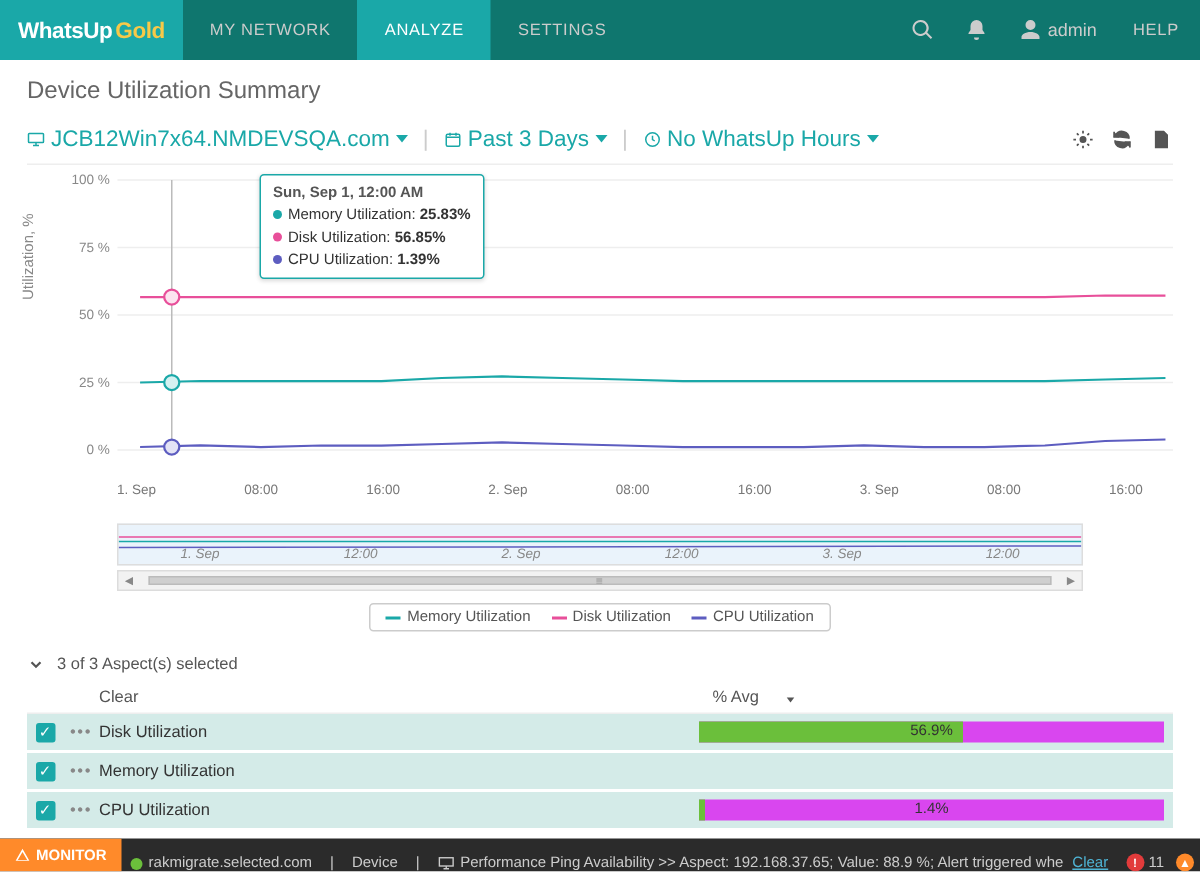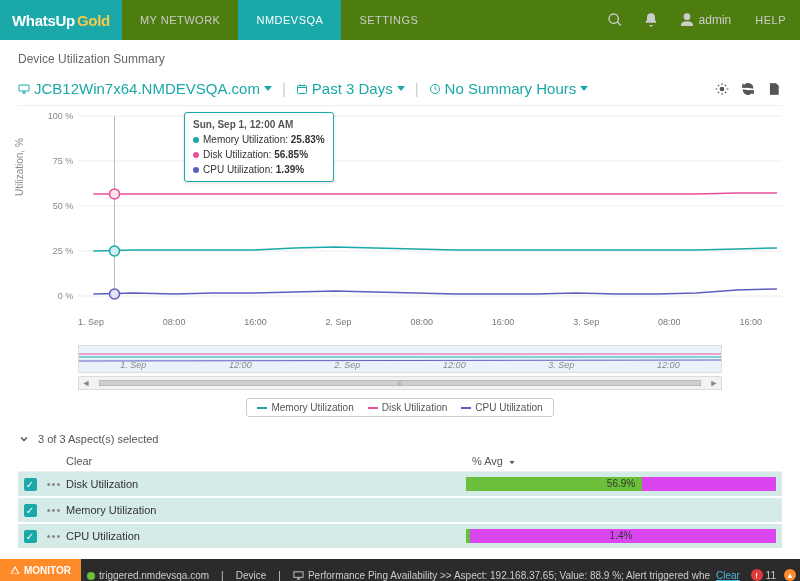--- a/index.html
+++ b/index.html
@@ -1,43 +1,43 @@
 <!DOCTYPE html>
 <html><head>
 <meta charset="utf-8">
 <style>
   * { box-sizing: border-box; margin: 0; padding: 0; }
   body { font-family: "Segoe UI", Arial, sans-serif; font-size: 12px; color: #333; background: #fff; width: 800px; height: 581px; overflow: hidden; position: relative; }
   
-  .topnav { display: flex; align-items: center; background: #4d7c0f; height: 40px; color: #ccc; }
+  .topnav { display: flex; align-items: center; background: #0f766e; height: 40px; color: #ccc; }
   .logo { background: #1aa8a8; color: #fff; height: 40px; display: flex; align-items: center; padding: 0 12px; font-weight: bold; font-size: 15px; letter-spacing: -0.3px;}
   .logo .gold { color: #f7c948; margin-left: 2px;}
   .nav-item { padding: 0 18px; height: 40px; display: flex; align-items: center; font-size: 11px; letter-spacing: 0.5px; cursor: pointer; }
   .nav-item.active { background: #1aa8a8; color: #fff; }
   .nav-spacer { flex: 1; }
   .nav-icon { width: 36px; height: 40px; display: flex; align-items: center; justify-content: center; cursor: pointer; }
   .nav-icon svg { width: 16px; height: 16px; fill: #ccc; }
   .nav-user { display: flex; align-items: center; padding: 0 10px; cursor: pointer; gap:4px;}
   .nav-user svg { width: 16px; height: 16px; fill: #ccc; }
   
   .page { padding: 12px 18px 0 18px; }
-  .page-title { font-size: 12px; color: #666; font-weight: 400; margin-bottom: 14px; }
+  .page-title { font-size: 16px; color: #666; font-weight: 400; margin-bottom: 14px; }
   .filter-bar { display: flex; align-items: center; gap: 6px; color: #1aa8a8; font-size: 15px; margin-bottom: 8px;}
   .filter-bar .fb-item { display: flex; align-items: center; gap: 4px; cursor: pointer; }
   .filter-bar .sep { color: #ccc; margin: 0 4px;}
   .fb-spacer{flex:1}
   .tool-icons { display:flex; gap:10px; }
   .tool-icons .ticon { width:16px;height:16px; cursor:pointer; display:flex;align-items:center;justify-content:center;}
   .tool-icons svg{width:14px;height:14px;fill:#555;stroke:#555;}
   .caret { border-left:4px solid transparent;border-right:4px solid transparent;border-top:5px solid #1aa8a8; display:inline-block;}
   
   .chart-wrap { position: relative; height: 240px; border-top:1px solid #eee;}
   .chart-svg { width: 100%; height: 220px; }
   .y-label { position:absolute; left:-4px; top:50%; transform: rotate(-90deg) translateX(30px); transform-origin: left top; font-size:10px; color:#888;}
-  .tooltip-box { position:absolute; left:166px; top:6px; background:#fff; border:1px solid #1aa8a8; border-radius:3px; padding:4px 8px; font-size:10px; line-height:1.5; color:#333; box-shadow:0 1px 3px rgba(0,0,0,.15);}
+  .tooltip-box { position:absolute; left:155px; top:6px; background:#fff; border:1px solid #1aa8a8; border-radius:3px; padding:4px 8px; font-size:10px; line-height:1.5; color:#333; box-shadow:0 1px 3px rgba(0,0,0,.15);}
   .tooltip-box .ts{font-weight:bold;color:#555;}
   .tooltip-box .dot{display:inline-block;width:6px;height:6px;border-radius:50%;margin-right:4px;vertical-align:middle;}
   .tt-teal{background:#1aa8a8}.tt-pink{background:#e84f9a}.tt-purple{background:#5d5dc0}
   .tooltip-box b{font-weight:bold;}
   
   .xticks{position:absolute;left:60px;right:20px;bottom:18px;display:flex;justify-content:space-between;font-size:9px;color:#777;}
   
   .mini-track{position:relative;margin:0 60px 0 60px;height:28px;border:1px solid #ddd;background:#eaf3fb;overflow:hidden;padding-top:4px;}
   .mini-svg{width:100%;height:12px;display:block;}
   .mini-labels{position:absolute;left:0;right:0;bottom:2px;display:flex;justify-content:space-around;font-size:9px;color:#888;font-style:italic;}
@@ -47,21 +47,21 @@
   .hscroll .grip{position:absolute;left:50%;top:-2px;transform:translateX(-50%);color:#999;font-size:8px;letter-spacing:1px;}
   
   .legend-box{width:max-content;margin:4px auto 10px;border:1px solid #ccc;border-radius:3px;padding:3px 10px;display:flex;gap:14px;font-size:10px;color:#555;}
   .legend-box .li{display:flex;align-items:center;gap:4px;}
   .legend-box .sw{width:10px;height:2px;display:inline-block;}
   
   .aspect-section{margin-top:6px;}
   .aspect-head{display:flex;align-items:center;gap:8px;padding:6px 0;font-size:11px;color:#555;text-align:right;}
   .aspect-head .chev{cursor:pointer;}
   .table-head{display:grid;grid-template-columns:24px 24px 1fr 60px 250px;align-items:center;font-size:11px;color:#555;padding:4px 0;border-bottom:1px solid #eee;}
-  .table-head .col-avg{display:flex;align-items:center;gap:4px;}
+  .table-head .col-avg{display:flex;align-items:center;gap:16px;justify-content:flex-end;}
   .table-row{display:grid;grid-template-columns:24px 24px 1fr 310px;align-items:center;background:#d4ebe8;border-bottom:2px solid #fff;height:26px;font-size:11px;color:#333;padding-right:6px;}
   .chk{width:13px;height:13px;background:#1aa8a8;border-radius:2px;display:flex;align-items:center;justify-content:center;margin:auto;cursor:pointer;}
   .chk::after{content:"✓";color:#fff;font-size:10px;}
   .dots{color:#888;letter-spacing:1px;cursor:pointer;text-align:center;}
   .bar-cell{display:flex;align-items:center;}
   .bar-track{flex:1;height:14px;background:#d946ef;position:relative;}
   .bar-fill{height:100%;background:#6bbf3b;}
   .bar-label{position:absolute;left:50%;top:0;transform:translateX(-50%);font-size:10px;line-height:14px;color:#333;}
   
   .statusbar{position:absolute;bottom:0;left:0;right:0;height:22px;background:#2b2b2b;color:#ccc;display:flex;align-items:flex-end;font-size:10px;overflow:hidden;}
@@ -76,21 +76,21 @@
 </style>
 </head>
 <body>
 
 <div class="topnav">
   <div class="logo">
     <span>WhatsUp</span>
       <span class="gold">Gold</span>
   </div>
   <div class="nav-item">MY NETWORK</div>
-  <div class="nav-item active">NMDEVSQA</div>
+  <div class="nav-item active">ANALYZE</div>
   <div class="nav-item">SETTINGS</div>
   <div class="nav-spacer"></div>
   <div class="nav-icon">
       <svg viewBox="0 0 24 24">
         <path d="M10 2a8 8 0 105.3 14l5 5 1.4-1.4-5-5A8 8 0 0010 2zm0 2a6 6 0 110 12 6 6 0 010-12z"></path>
       </svg>
     </div>
   <div class="nav-icon">
       <svg viewBox="0 0 24 24">
         <path d="M12 2a6 6 0 00-6 6v4l-2 3v1h16v-1l-2-3V8a6 6 0 00-6-6zm0 20a2.5 2.5 0 002.5-2.5h-5A2.5 2.5 0 0012 22z"></path>
@@ -125,21 +125,21 @@
         </svg>
       <span>Past 3 Days</span>
       <span class="caret"></span>
     </div>
     <span class="sep">|</span>
     <div class="fb-item">
       <svg width="12" height="12" viewBox="0 0 24 24" fill="none" stroke="#1aa8a8" stroke-width="2">
           <circle cx="12" cy="12" r="9"></circle>
           <path d="M12 7v5l3 2"></path>
         </svg>
-      <span>No Summary Hours</span>
+      <span>No WhatsUp Hours</span>
       <span class="caret"></span>
     </div>
     <div class="fb-spacer"></div>
     <div class="tool-icons">
       <div class="ticon">
           <svg viewBox="0 0 24 24" fill="none" stroke="#555" stroke-width="2">
             <circle cx="12" cy="12" r="3"></circle>
             <path d="M12 2v3M12 19v3M4 12H1M23 12h-3M5 5l2 2M17 17l2 2M5 19l2-2M17 7l2-2"></path>
           </svg>
         </div>
@@ -301,21 +301,21 @@
 
 <div class="statusbar">
   <div class="monitor">
     <svg width="10" height="10" viewBox="0 0 24 24" fill="#fff">
         <path d="M12 2L1 21h22L12 2zm0 5l7.5 13h-15L12 7z"></path>
       </svg>
     <span>MONITOR</span>
   </div>
   <div class="seg">
       <span class="dot green"></span>
-      <span>triggered.nmdevsqa.com</span>
+      <span>rakmigrate.selected.com</span>
     </div>
   <div class="seg">|</div>
   <div class="seg">
       <span>Device</span>
     </div>
   <div class="seg">|</div>
   <div class="seg">
       <svg width="11" height="11" viewBox="0 0 24 24" fill="none" stroke="#ccc" stroke-width="2">
         <rect x="2" y="4" width="20" height="12"></rect>
         <path d="M8 20h8M12 16v4"></path>

